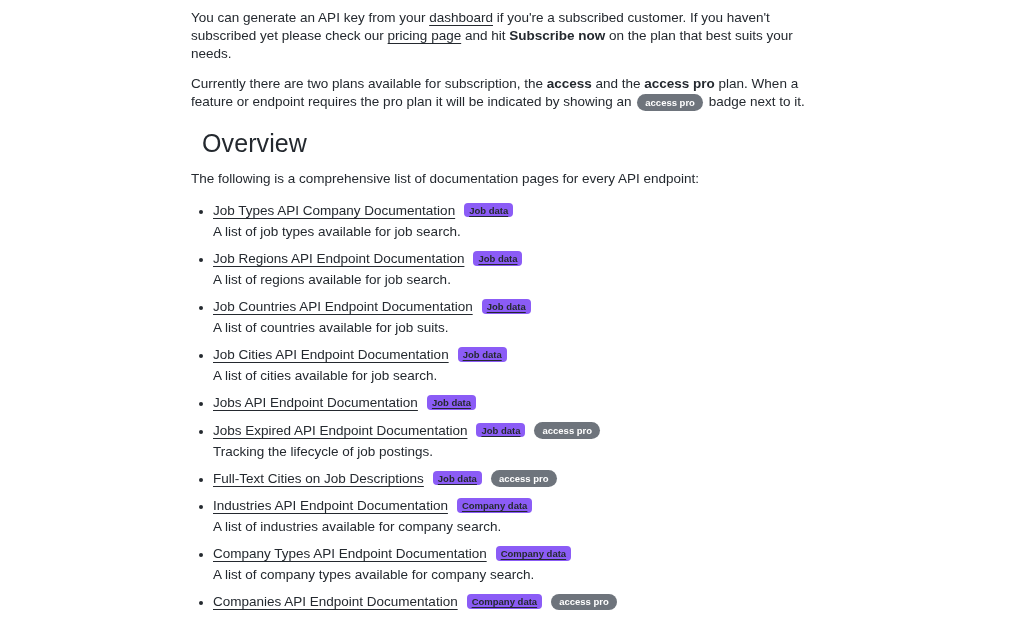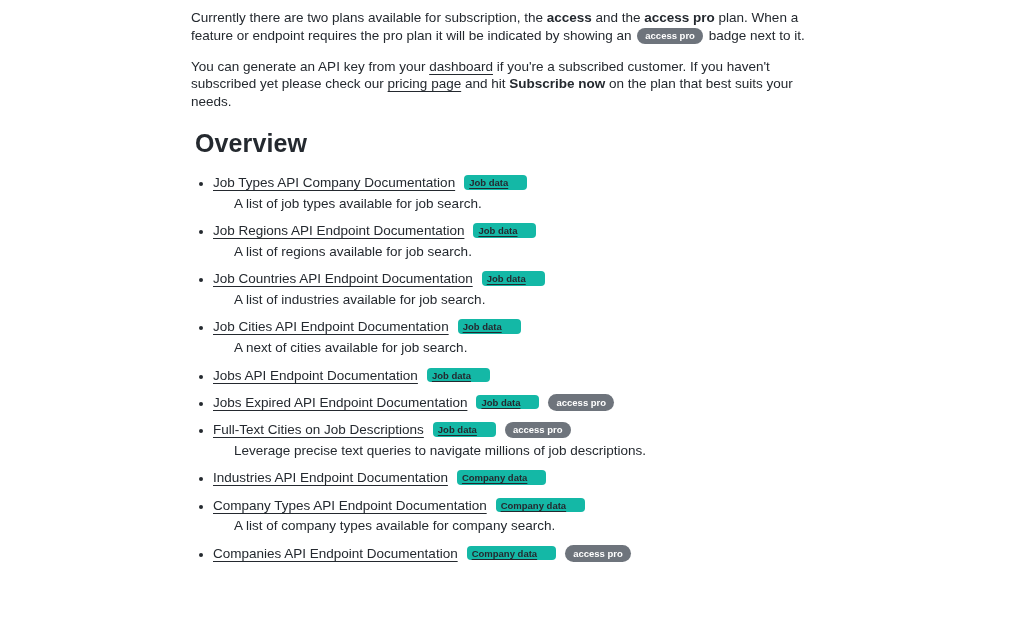--- a/index.html
+++ b/index.html
@@ -29,22 +29,22 @@
   a.doc-link {
     color: inherit;
     text-decoration: underline;
     text-underline-offset: 2.5px;
     text-decoration-thickness: 1px;
     cursor: pointer;
   }
   .bold { font-weight: 700; }
   h1.overview {
     font-size: 25px;
-    font-weight: 700;
-    margin: 16px 0 10px 4px;
+    font-weight: 400;
+    margin: 16px 0 10px 11px;
     letter-spacing: 0.1px;
   }
   ul.endpoint-list {
     list-style: disc outside;
     margin: 14px 0 15px 0;
     padding-left: 22px;
   }
   ul.endpoint-list li {
     margin-bottom: 9.5px;
   }
@@ -55,93 +55,94 @@
   .badge {
     display: inline-block;
     font-size: 9.5px;
     font-weight: 700;
     vertical-align: 1px;
     margin-left: 9px;
     cursor: pointer;
     line-height: 1;
   }
   .badge-data {
-    background: #14b8a6;
+    background: #8b5cf6;
     color: #24292f;
-    padding: 3px 19px 2px 5px;
+    padding: 3px 5px 2px 5px;
     border-radius: 4px;
     text-decoration: underline;
     text-underline-offset: 2px;
   }
   .badge-pro {
     background: #6e747c;
     color: #ffffff;
     padding: 3.5px 8px;
     border-radius: 999px;
     text-decoration: none;
   }
   .badge-inline {
     margin-left: 2px;
     margin-right: 2px;
     vertical-align: 0.5px;
   }
   .endpoint-desc {
     margin-top: 3px;
-    margin-left: 21px;
   }
 </style>
 </head>
 <body>
 
 <div class="page">
   <div class="content">
 
+    <p class="para"><span>You can generate an API key from your </span><a class="doc-link">dashboard</a><span> if you're a subscribed customer. If you haven't subscribed yet please check our </span><a class="doc-link">pricing page</a><span> and hit </span><span class="bold">Subscribe now</span><span> on the plan that best suits your needs.</span></p>
+
     <p class="para"><span>Currently there are two plans available for subscription, the </span><span class="bold">access</span><span> and the </span><span class="bold">access pro</span><span> plan. When a feature or endpoint requires the pro plan it will be indicated by showing an </span><span class="badge badge-pro badge-inline">access pro</span><span> badge next to it.</span></p>
-
-    <p class="para"><span>You can generate an API key from your </span><a class="doc-link">dashboard</a><span> if you're a subscribed customer. If you haven't subscribed yet please check our </span><a class="doc-link">pricing page</a><span> and hit </span><span class="bold">Subscribe now</span><span> on the plan that best suits your needs.</span></p>
 
     <h1 class="overview">Overview</h1>
 
+    <p class="para">The following is a comprehensive list of documentation pages for every API endpoint:</p>
 
     <ul class="endpoint-list">
   <li>
     <a class="doc-link">Job Types API Company Documentation</a><span><a class="badge badge-data">Job data</a></span>
     <div class="endpoint-desc">A list of job types available for job search.</div>
   </li>
 
   <li>
     <a class="doc-link">Job Regions API Endpoint Documentation</a><span><a class="badge badge-data">Job data</a></span>
     <div class="endpoint-desc">A list of regions available for job search.</div>
   </li>
 
   <li>
     <a class="doc-link">Job Countries API Endpoint Documentation</a><span><a class="badge badge-data">Job data</a></span>
-    <div class="endpoint-desc">A list of industries available for job search.</div>
+    <div class="endpoint-desc">A list of countries available for job suits.</div>
   </li>
 
   <li>
     <a class="doc-link">Job Cities API Endpoint Documentation</a><span><a class="badge badge-data">Job data</a></span>
-    <div class="endpoint-desc">A next of cities available for job search.</div>
+    <div class="endpoint-desc">A list of cities available for job search.</div>
   </li>
 
   <li>
     <a class="doc-link">Jobs API Endpoint Documentation</a><span><a class="badge badge-data">Job data</a></span>
   </li>
 
   <li>
     <a class="doc-link">Jobs Expired API Endpoint Documentation</a><span><a class="badge badge-data">Job data</a><a class="badge badge-pro">access pro</a></span>
+    <div class="endpoint-desc">Tracking the lifecycle of job postings.</div>
   </li>
 
   <li>
     <a class="doc-link">Full-Text Cities on Job Descriptions</a><span><a class="badge badge-data">Job data</a><a class="badge badge-pro">access pro</a></span>
-    <div class="endpoint-desc">Leverage precise text queries to navigate millions of job descriptions.</div>
   </li>
 
   <li>
     <a class="doc-link">Industries API Endpoint Documentation</a><span><a class="badge badge-data">Company data</a></span>
+    <div class="endpoint-desc">A list of industries available for company search.</div>
   </li>
 
   <li>
     <a class="doc-link">Company Types API Endpoint Documentation</a><span><a class="badge badge-data">Company data</a></span>
     <div class="endpoint-desc">A list of company types available for company search.</div>
   </li>
 
   <li>
     <a class="doc-link">Companies API Endpoint Documentation</a><span><a class="badge badge-data">Company data</a><a class="badge badge-pro">access pro</a></span>
     

